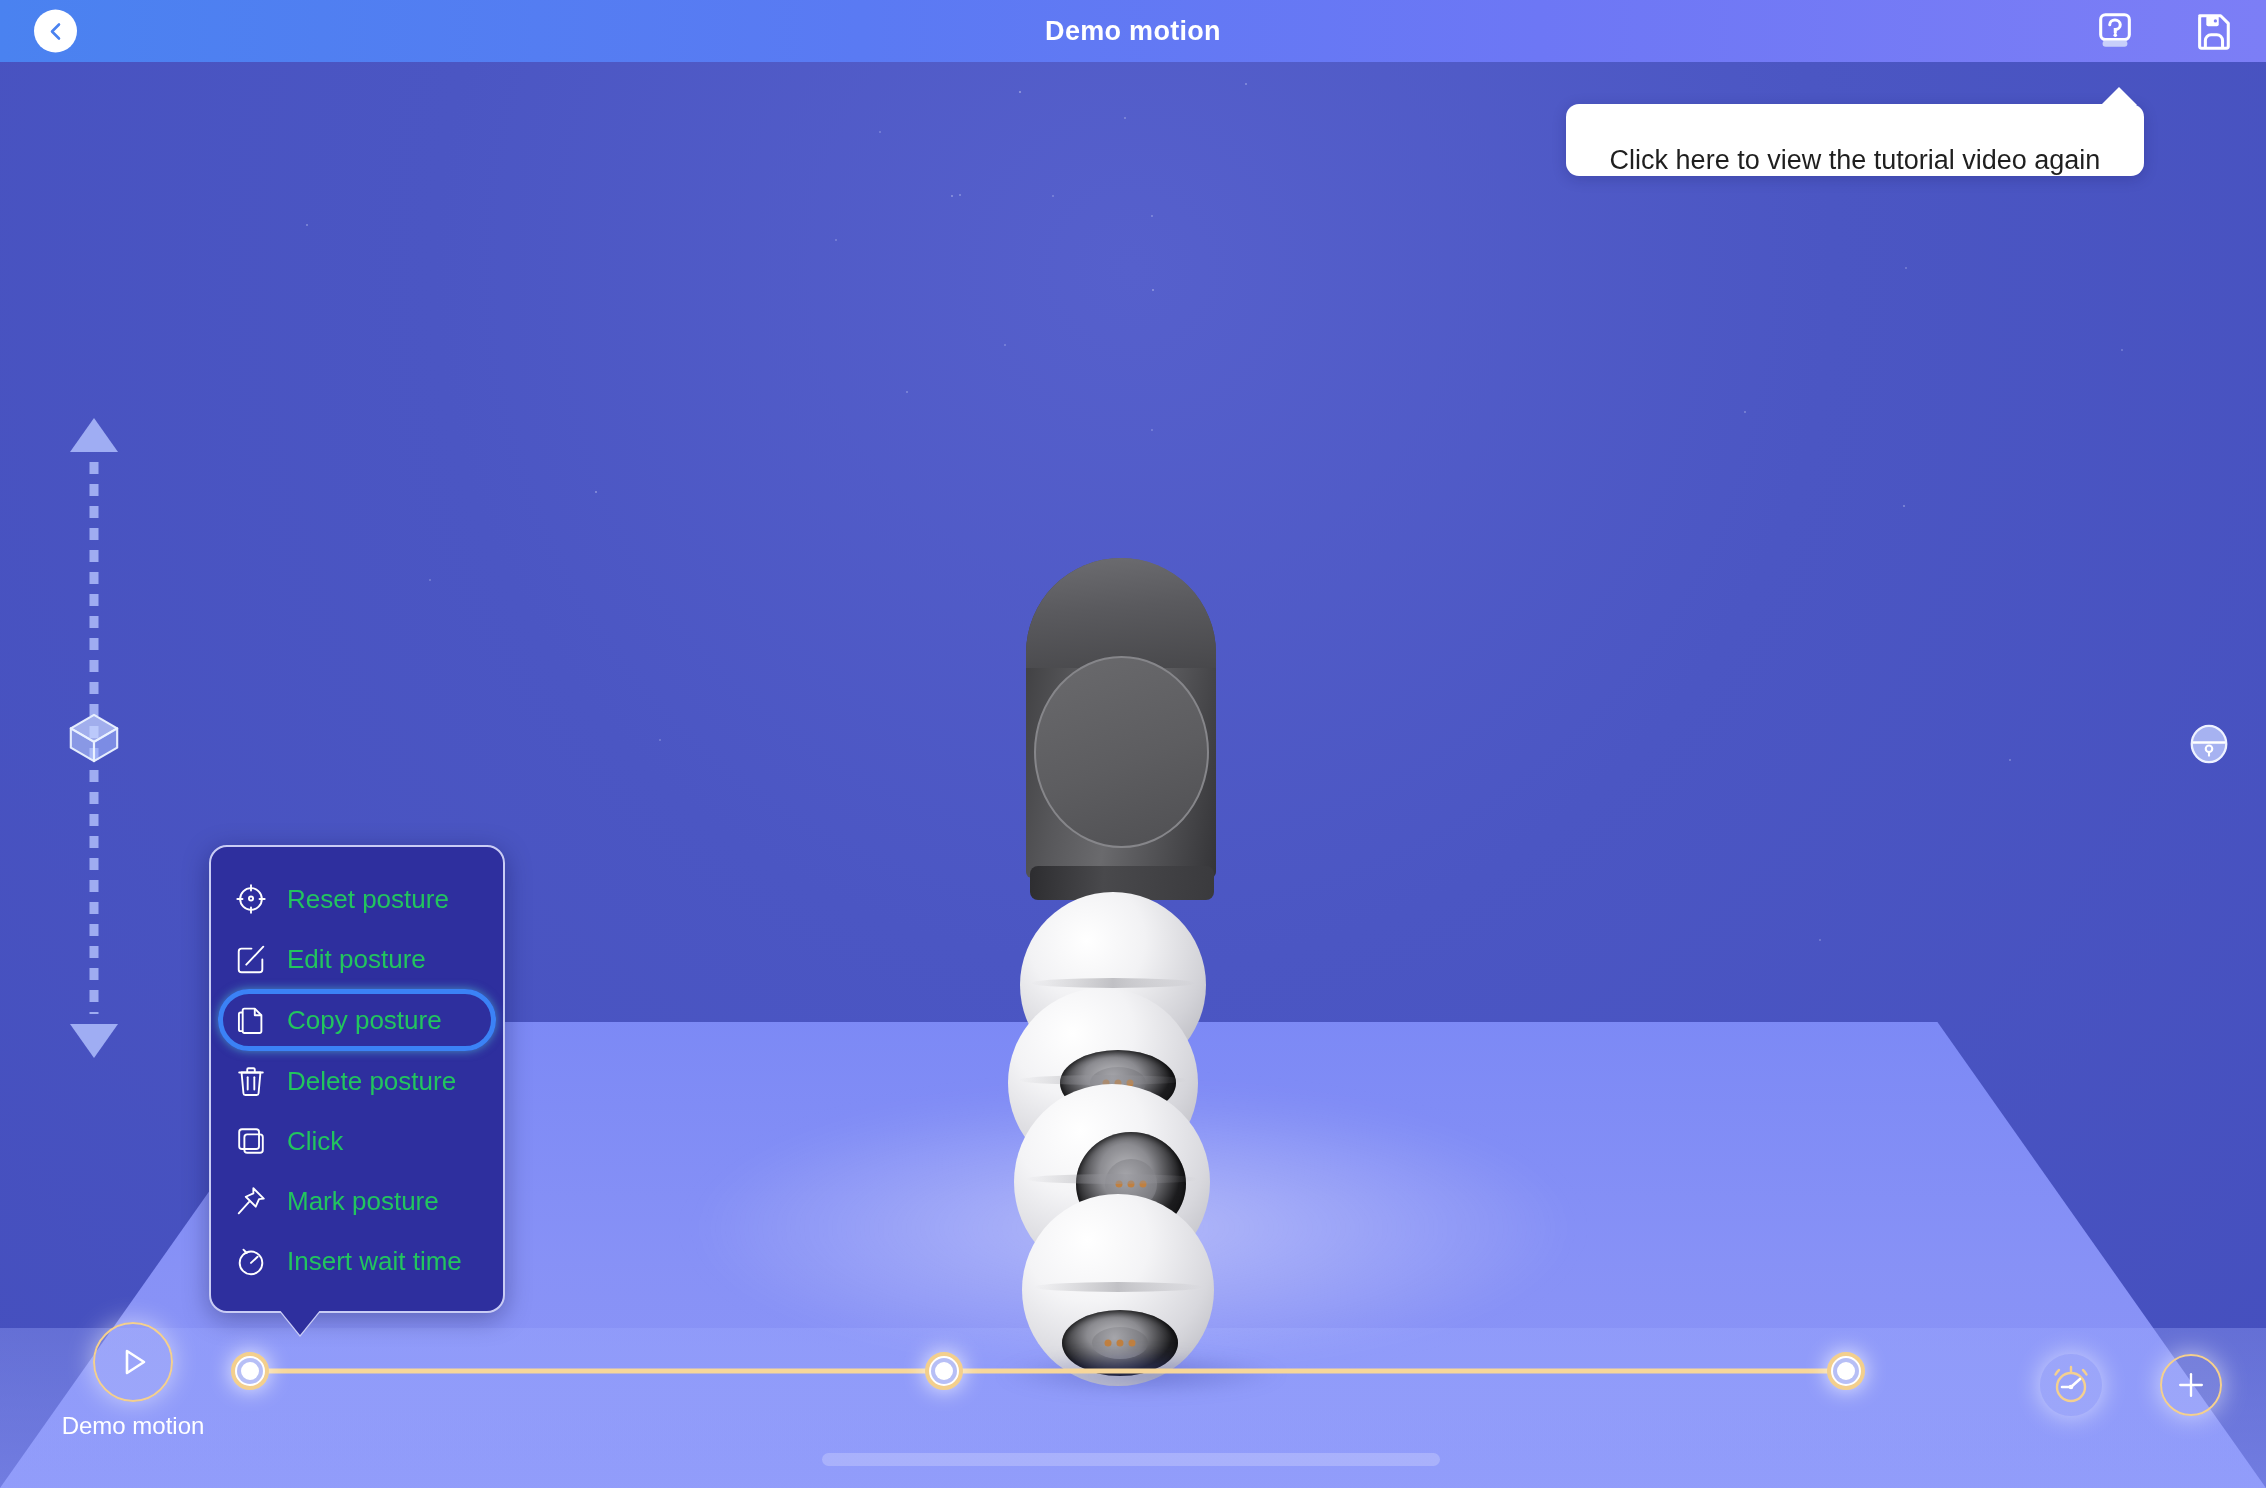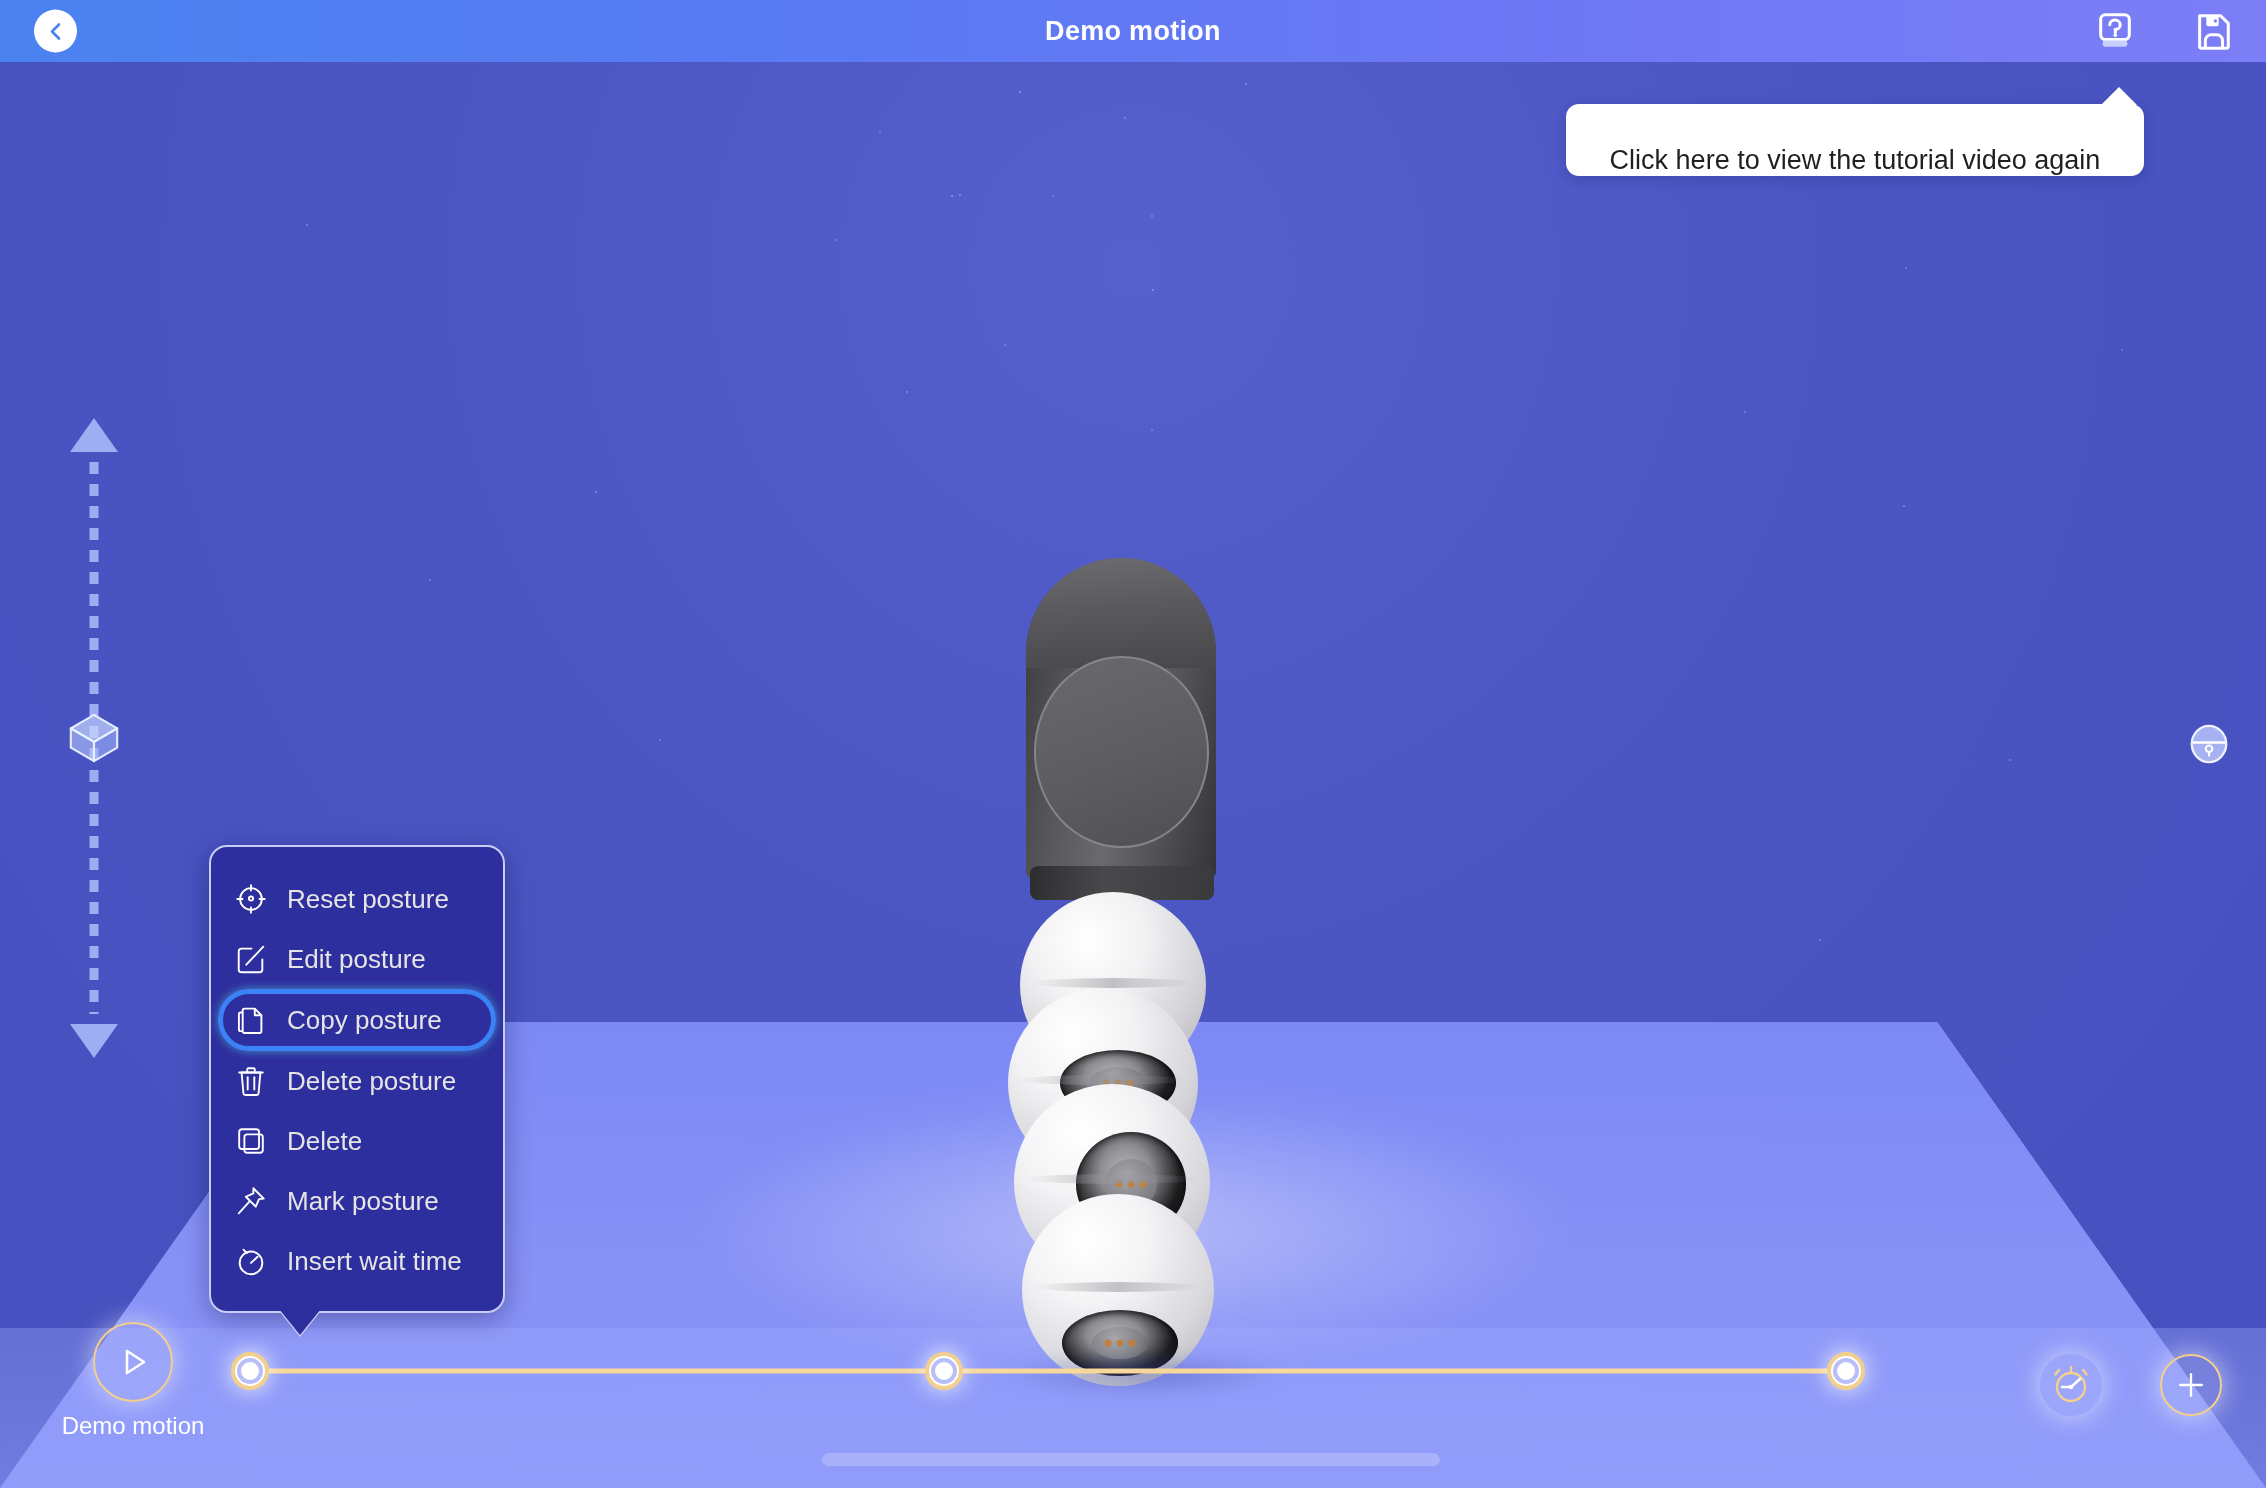--- a/index.html
+++ b/index.html
@@ -195,21 +195,21 @@
     filter:drop-shadow(0 2px 0 #c9ccf5);
   }
   .ctx-item {
     position:relative; display:flex; align-items:center;
     height:60px; padding-left:22px; cursor:pointer;
   }
   .ctx-item .mi-icon {
     width:36px; height:36px; flex:0 0 36px; margin-right:18px;
     display:flex; align-items:center; justify-content:center;
   }
-  .ctx-item .mi-label { color:#e5e5e5; font-size:26px; white-space:nowrap; }
+  .ctx-item .mi-label { color:#22c55e; font-size:26px; white-space:nowrap; }
   .ctx-item.highlighted {
     border:5px solid #3b82f6; border-radius:32px;
     margin:0 7px; padding-left:10px; height:62px;
     box-shadow:0 0 10px rgba(94,243,230,.5);
   }
 
   
   .play-wrap {
     position:absolute; left:58px; bottom:48px; width:150px; z-index:30;
     display:flex; flex-direction:column; align-items:center; gap:10px;
@@ -426,21 +426,21 @@
       <span class="mi-label">Delete posture</span>
     </div>
 
     <div class="ctx-item">
       <span class="mi-icon">
         <svg viewBox="0 0 36 36" width="34" height="34" aria-hidden="true">
           <rect x="5.5" y="5.5" width="21" height="21" rx="3" fill="none" stroke="#fff" stroke-width="2"></rect>
           <rect x="11" y="11" width="19.5" height="19.5" rx="3" fill="none" stroke="#fff" stroke-width="2"></rect>
         </svg>
       </span>
-      <span class="mi-label">Delete</span>
+      <span class="mi-label">Click</span>
     </div>
 
     <div class="ctx-item">
       <span class="mi-icon">
         <svg viewBox="0 0 36 36" width="34" height="34" aria-hidden="true">
           <path d="M20.5 4.5 L31.5 15.5 L26.5 16 L23 24 L12.5 13.5 L20.5 10 Z" fill="none" stroke="#fff" stroke-width="2" stroke-linejoin="round"></path>
           <line x1="16" y1="19" x2="5" y2="31" stroke="#fff" stroke-width="2" stroke-linecap="round"></line>
         </svg>
       </span>
       <span class="mi-label">Mark posture</span>

